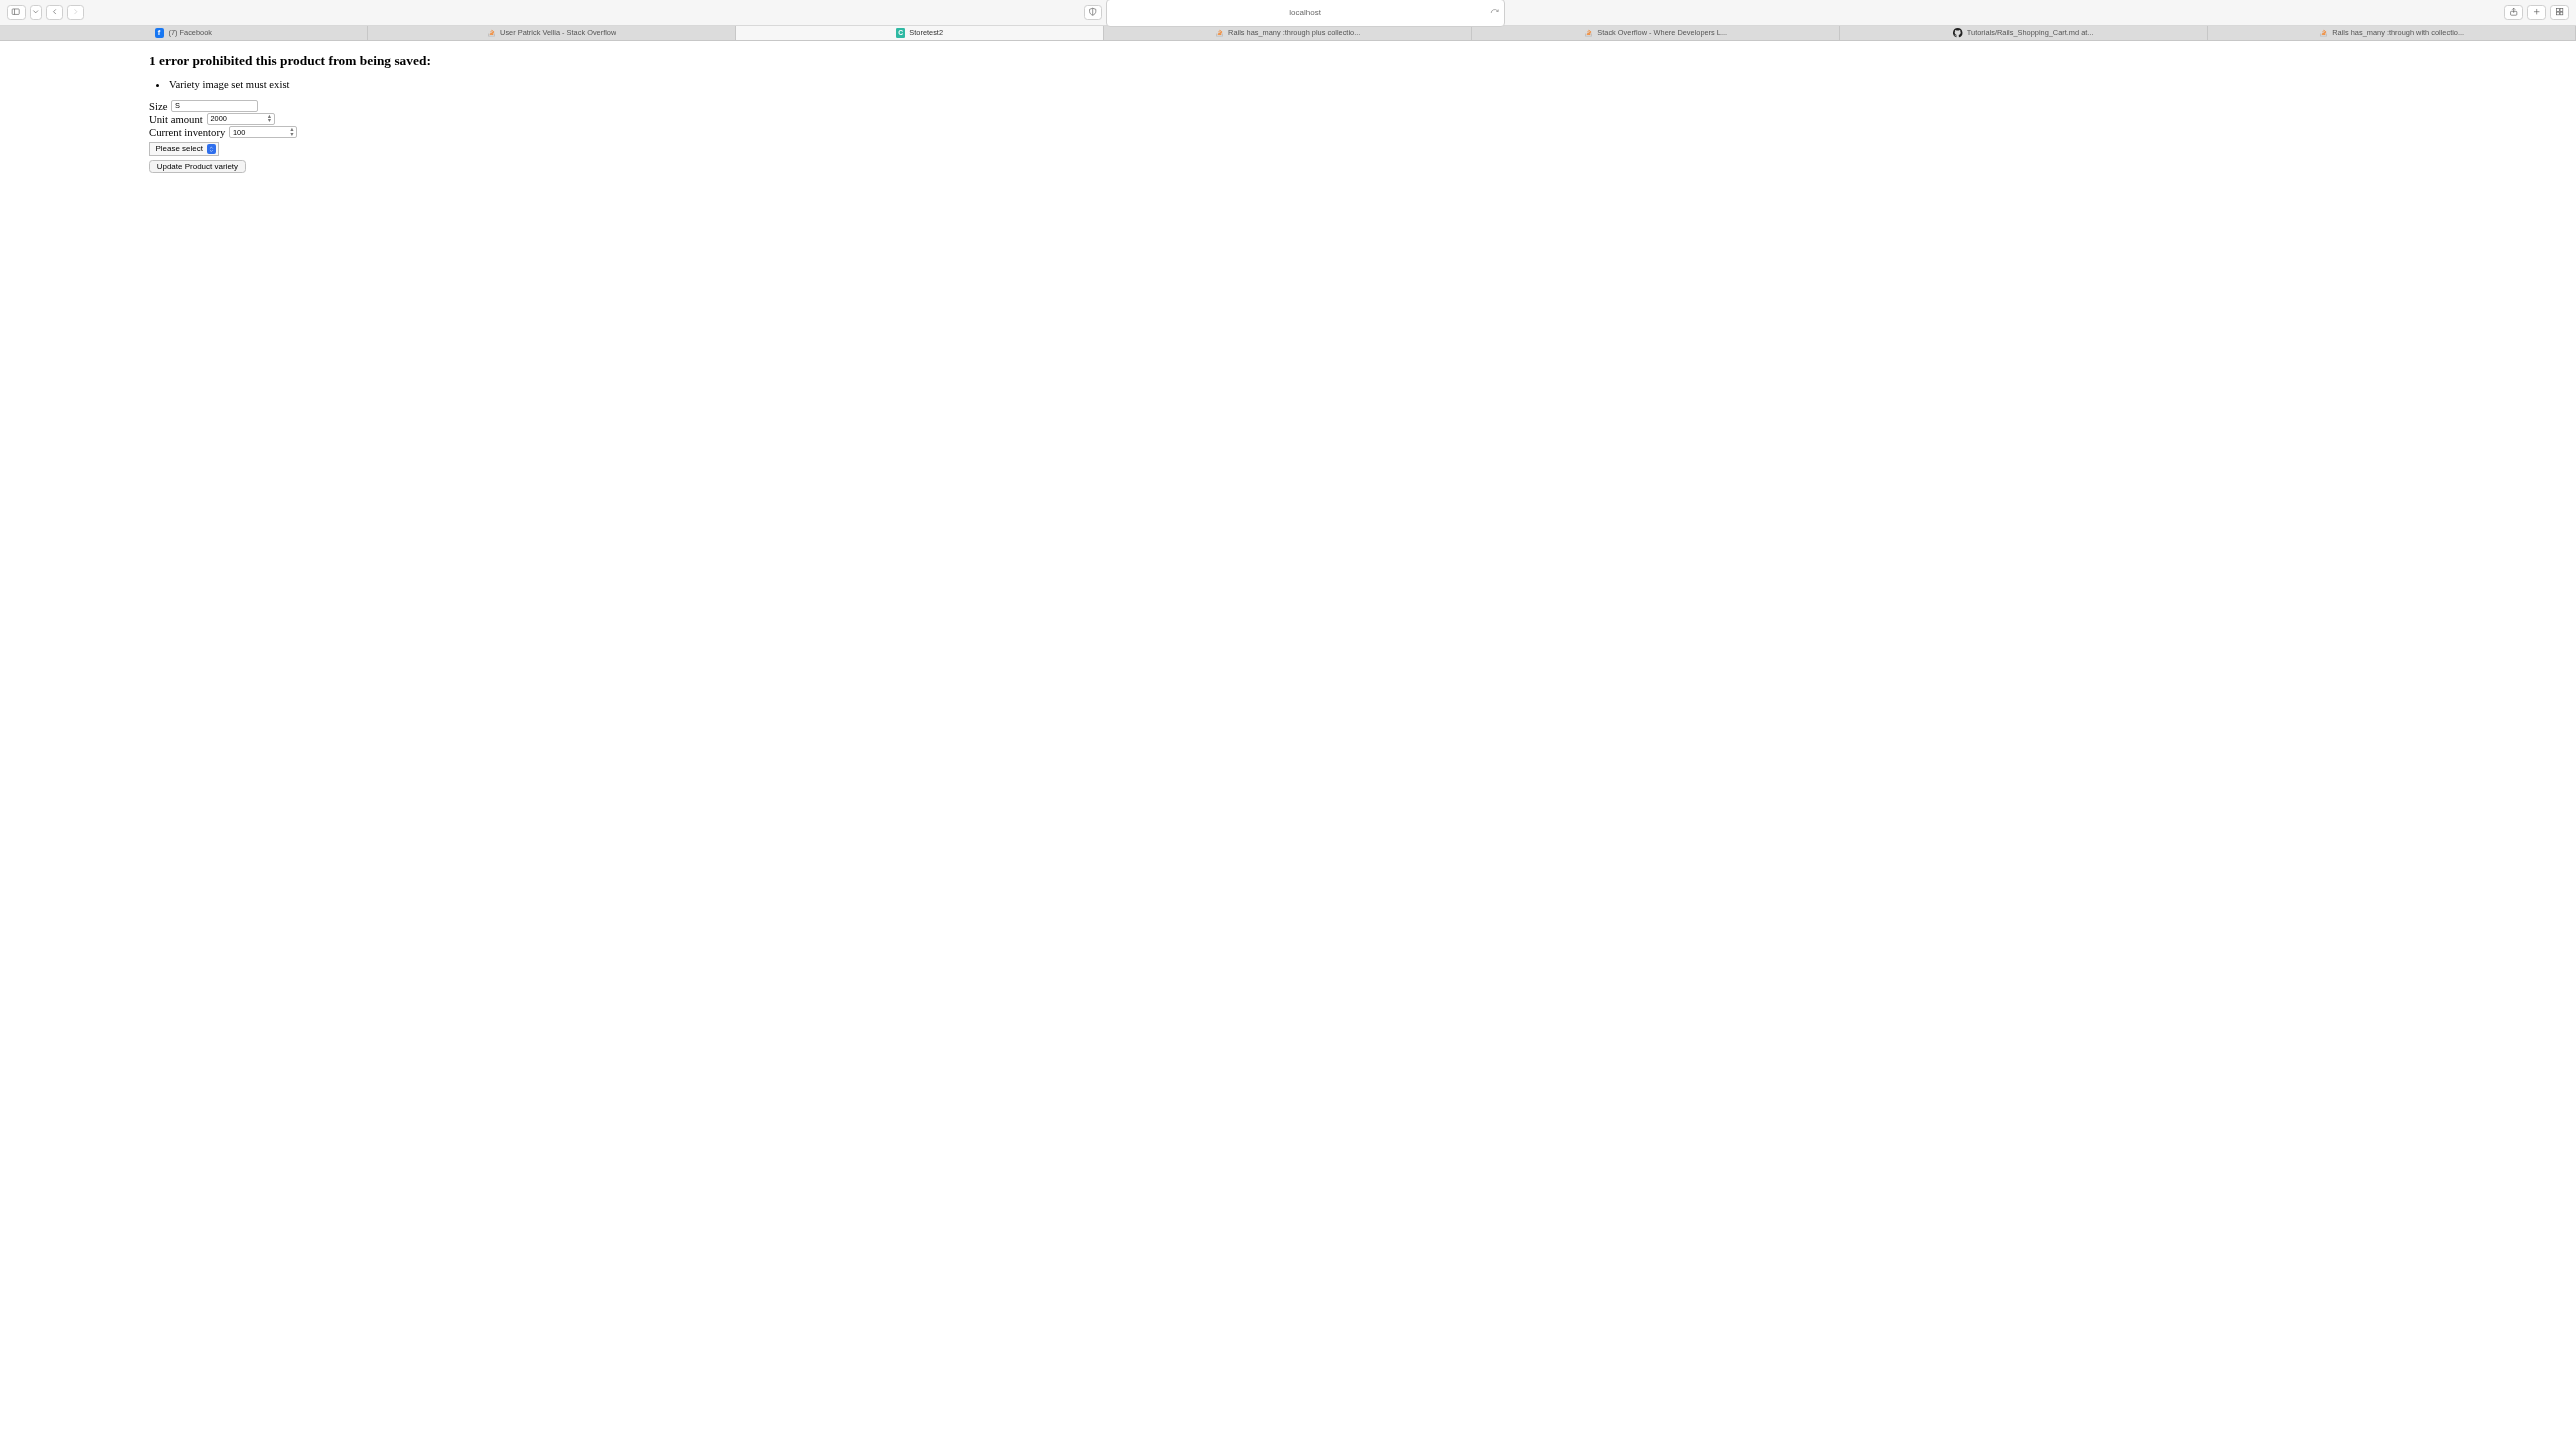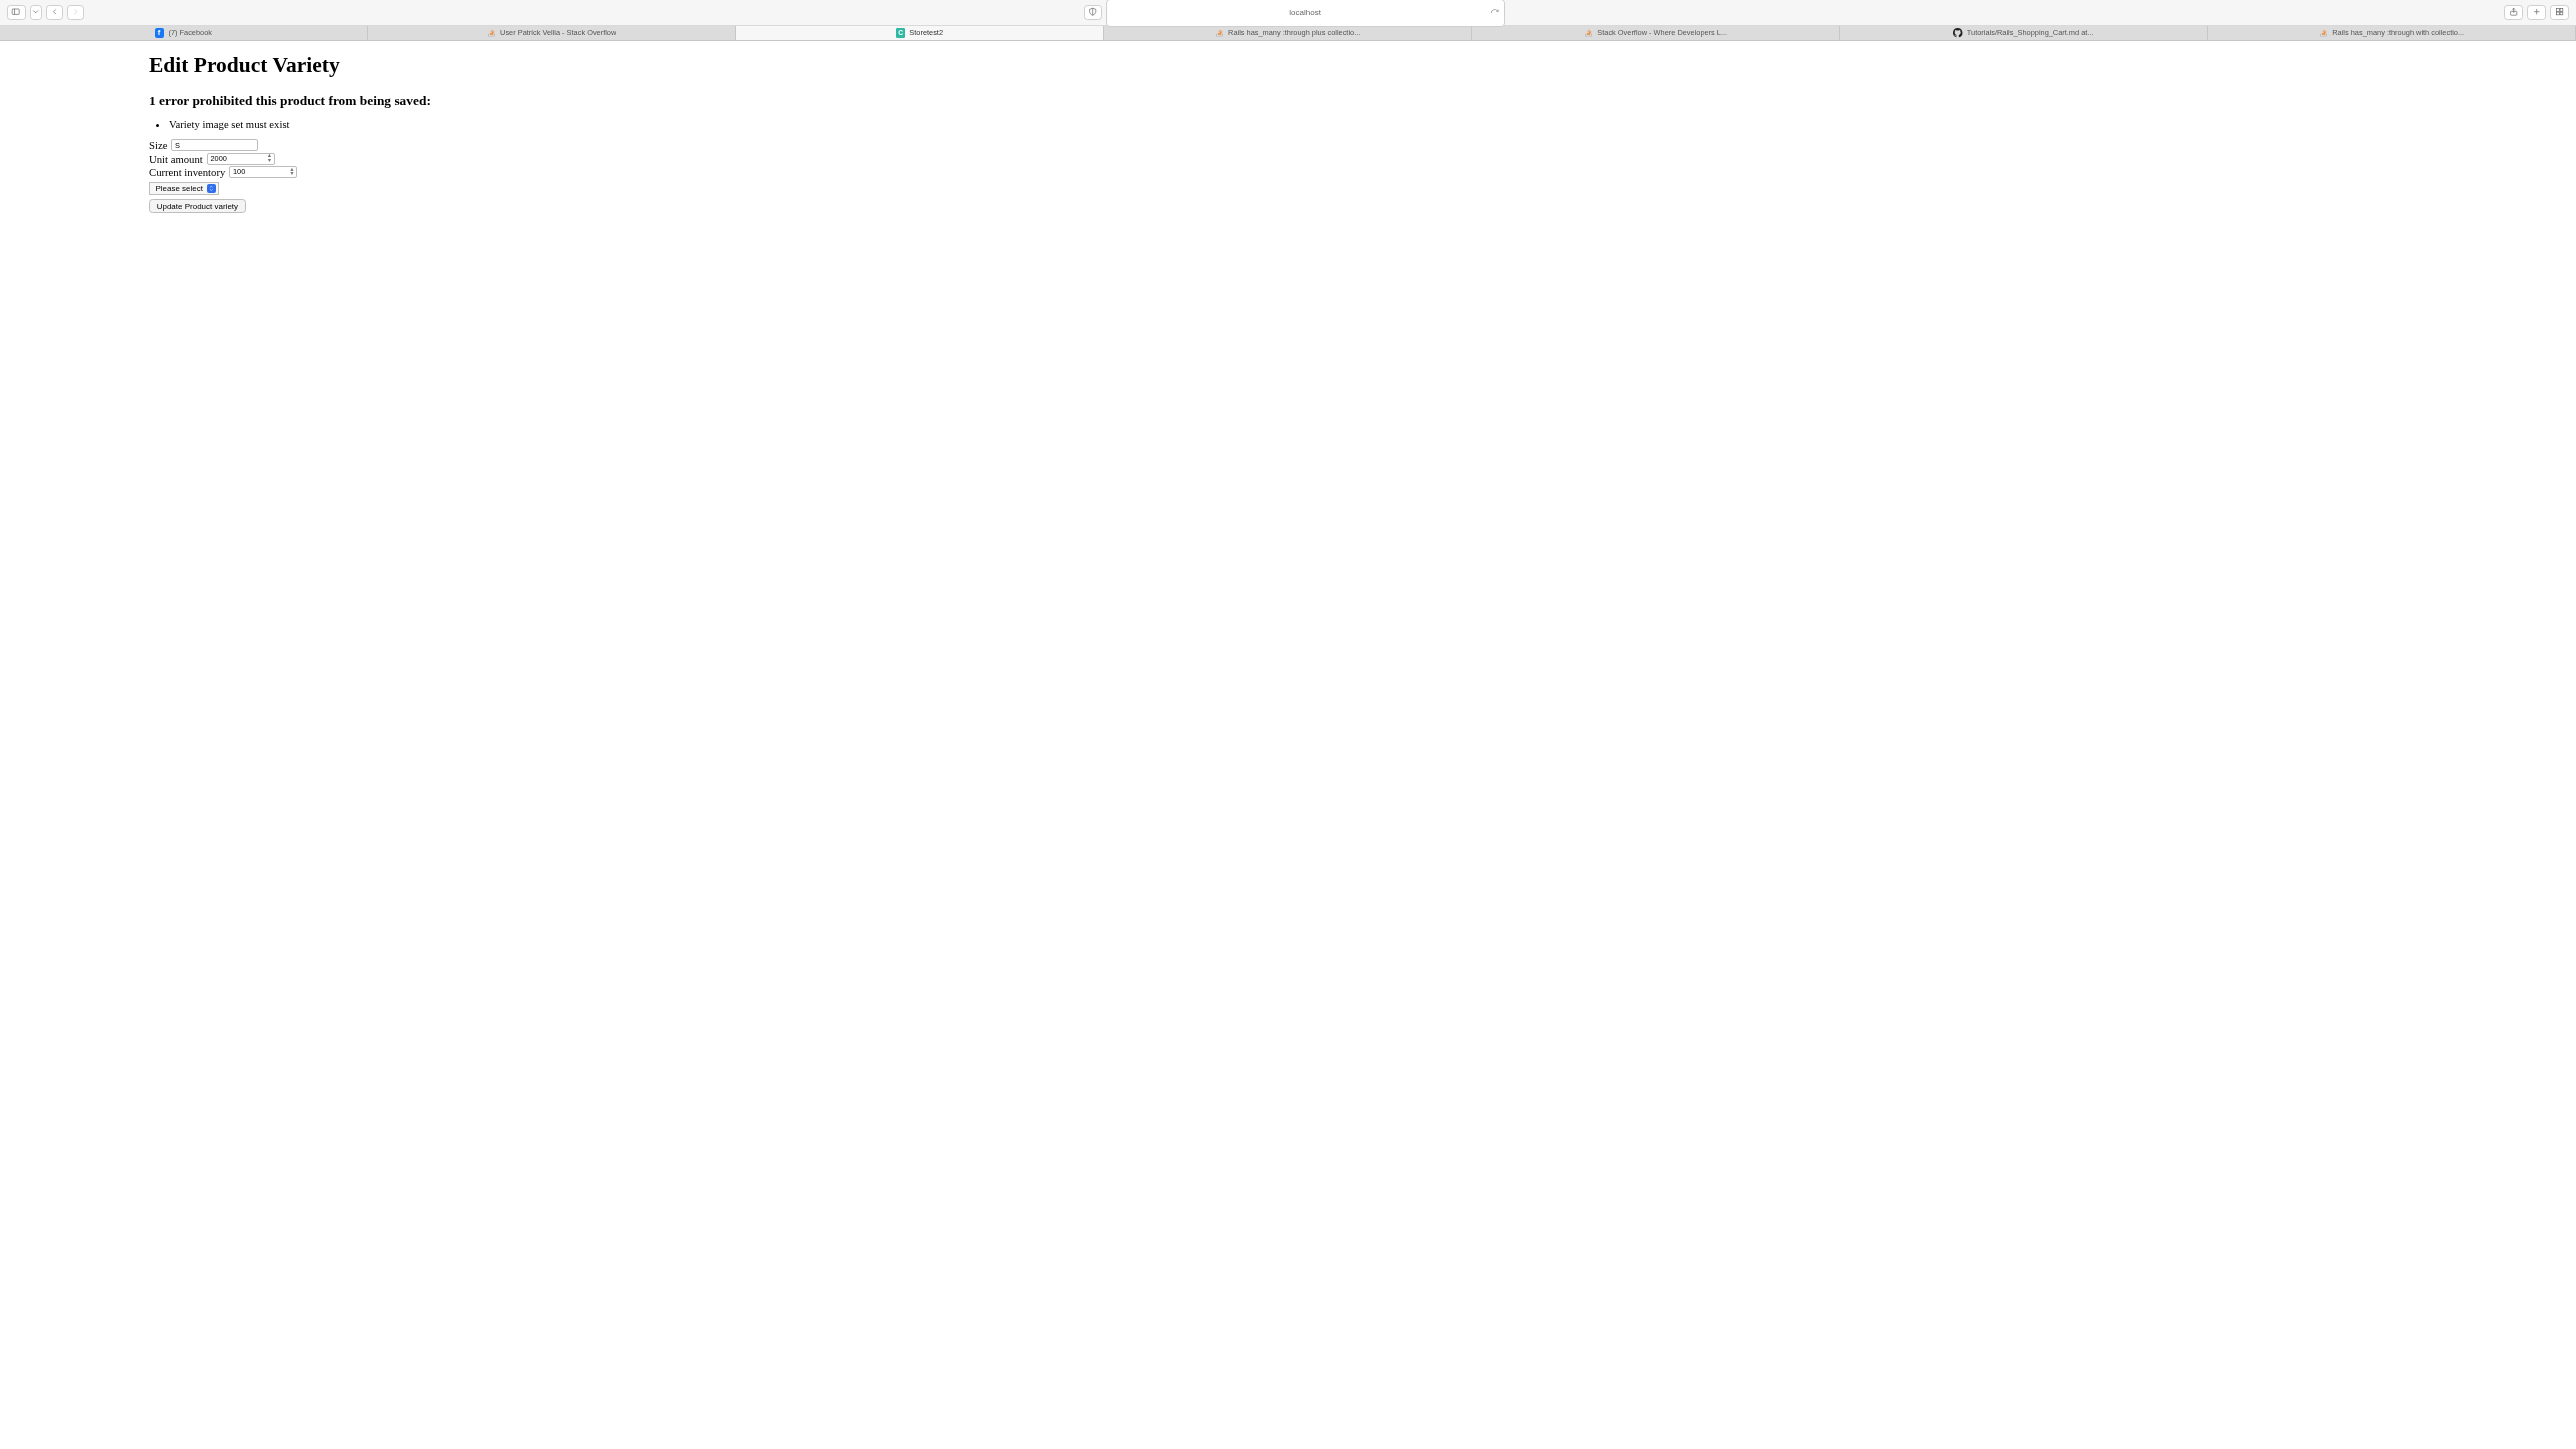--- a/index.html
+++ b/index.html
@@ -312,21 +312,20 @@
           <path fill="#bcbbbb" d="M18 20v-6h2v8H3v-8h2v6z"></path>
           <path fill="#f48024" d="M7 18h9v-2H7v2zm.3-4 8.8 1.8.4-2-8.8-1.8-.4 2zm1.2-4.2 8.2 3.8.8-1.8-8.2-3.8-.8 1.8zm2.3-4 6.9 5.7 1.3-1.5-6.9-5.7-1.3 1.5z"></path>
         </svg>
     </span>
     <span class="label">Rails has_many :through with collectio...</span>
   </div>
 </div>
 
 <div class="page">
   <div class="page-inner">
-    <h1 class="page-title">Edit Product Variety</h1>
 
     <h2 class="error-head">1 error prohibited this product from being saved:</h2>
     <ul class="error-list">
       <li>Variety image set must exist</li>
     </ul>
 
     <div class="form-row">
       <label>Size</label>
       <input class="text-input" type="text" value="S" style="">
     </div>

